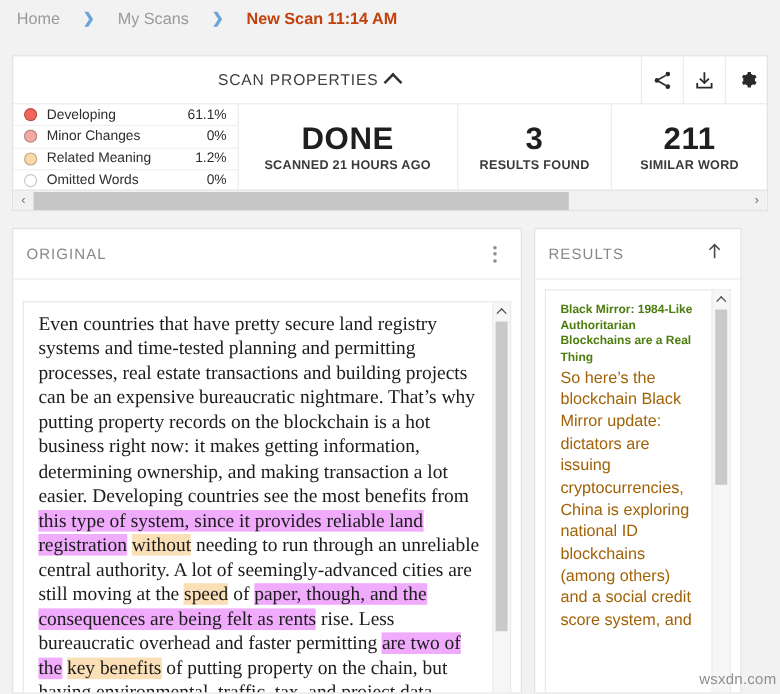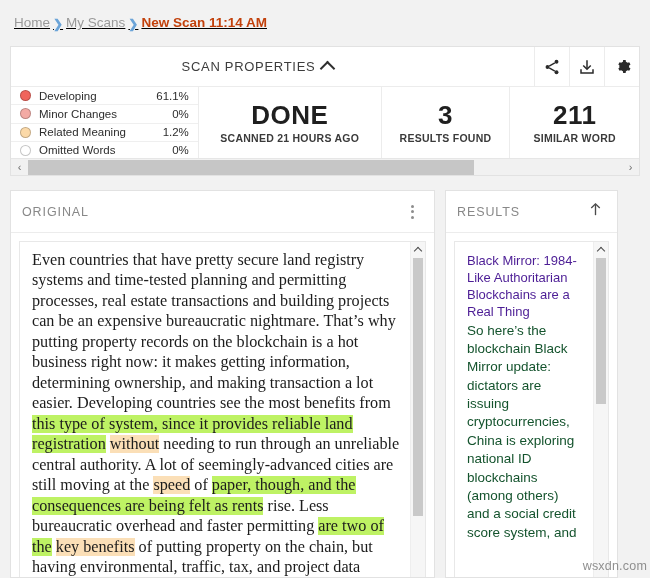--- a/index.html
+++ b/index.html
@@ -8,25 +8,24 @@
     background: #f2f2f2;
     font-family: "Liberation Sans", sans-serif;
     overflow: hidden;
   }
   body { position: relative; }
 
   
   .breadcrumb {
     height: 30px;
     display: flex;
-    align-items: flex-end;
+    align-items: center;
     padding: 0 0 0 14px;
-    gap: 3px;
+    gap: 19px;
     font-size: 13.5px;
-    text-decoration: underline;
   }
   .crumb { color: #9a9a9a; }
   .crumb.link { cursor: pointer; }
   .crumb.current { color: #c2410c; font-weight: bold; }
   .crumb-sep {
     color: #6ba4d8;
     font-size: 12px;
     font-weight: bold;
     line-height: 1;
   }
@@ -168,21 +167,21 @@
     display: flex;
     gap: 10px;
   }
   .panel {
     background: #fff;
     border: 1px solid #e2e2e2;
     display: flex;
     flex-direction: column;
     overflow: hidden;
   }
-  .panel-original { width: 425px; }
+  .panel-original { width: 425px; gap: 10px; }
   .panel-results  { width: 173px; }
   .panel-head {
     height: 42px;
     display: flex;
     align-items: center;
     padding: 0 11px;
     border-bottom: 1px solid #ececec;
     flex: 0 0 auto;
   }
   .panel-title {
@@ -220,21 +219,21 @@
   .doc-text {
     flex: 1;
     padding: 8px 10px 0 12px;
     font-family: "Liberation Serif", serif;
     font-size: 16.2px;
     line-height: 1.265;
     color: #1c1c1c;
     overflow: hidden;
     text-rendering: optimizeLegibility;
   }
-  .hl-identical { background: #bef264; }
+  .hl-identical { background: #f0abfc; }
   .hl-related   { background: #fbdfb7; }
 
   
   .vscroll {
     width: 15px;
     background: #f6f6f6;
     border-left: 1px solid #eee;
     position: relative;
     flex: 0 0 auto;
   }
@@ -271,28 +270,28 @@
     border-bottom: none;
     display: flex;
     overflow: hidden;
   }
   .res-list {
     flex: 1;
     padding: 10px 10px 0 12px;
     overflow: hidden;
   }
   .res-title {
-    font-size: 13px;
-    font-weight: normal;
-    color: #4c1d95;
+    font-size: 10px;
+    font-weight: bold;
+    color: #4d7c0f;
     line-height: 1.32;
   }
   .res-snippet {
     font-size: 13.5px;
-    color: #14532d;
+    color: #a16207;
     line-height: 1.36;
     margin-top: 1px;
   }
 
   .watermark {
     position: absolute;
     right: 3px; bottom: 5px;
     font-size: 12.5px;
     color: #8f8f8f;
     letter-spacing: 0.2px;

